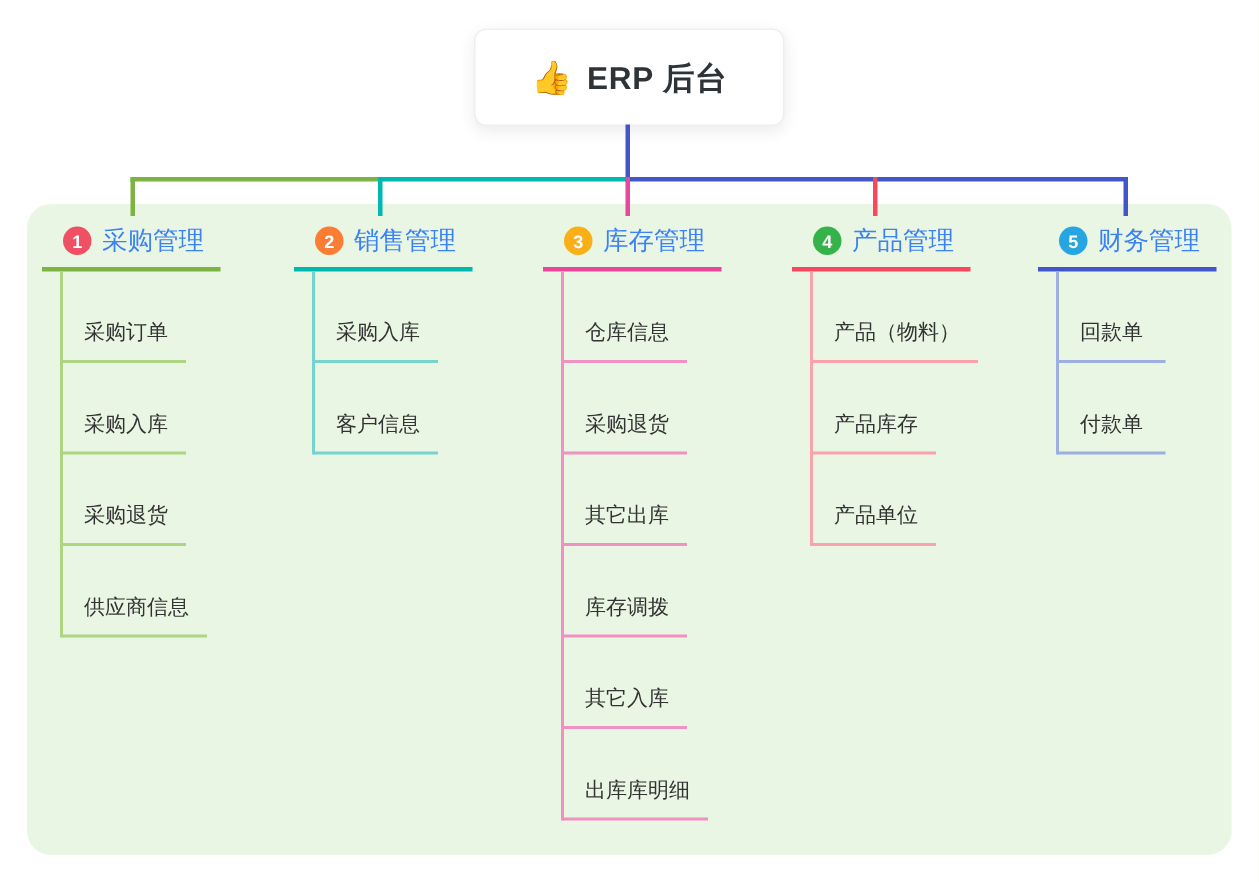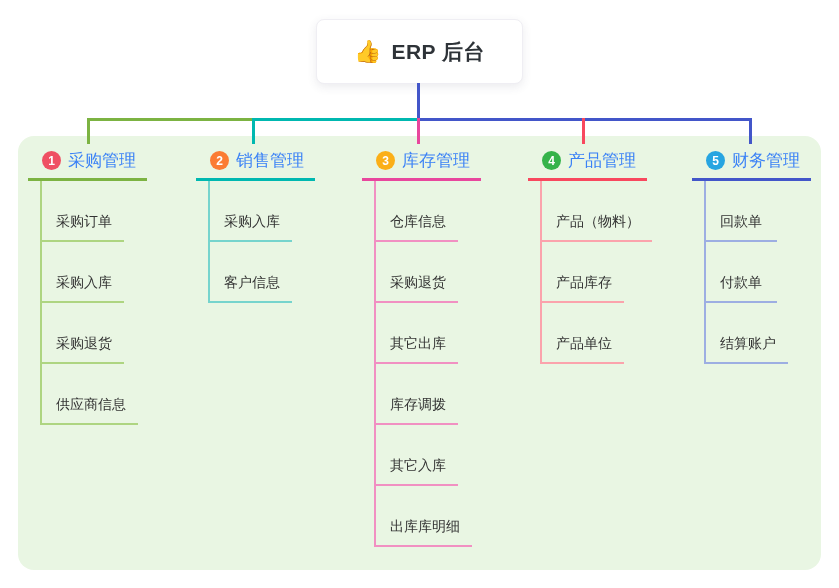--- a/index.html
+++ b/index.html
@@ -154,19 +154,16 @@
       <span class="badge">5</span>
       <span class="branch-label">财务管理</span>
     </div>
     <div class="children">
       <div class="child">
           <span class="child-label">回款单</span>
         </div>
       <div class="child">
           <span class="child-label">付款单</span>
         </div>
-      <div class="child">
-          <span class="child-label">结算账户</span>
-        </div>
     </div>
   </div>
 
 </div>
 
 </body></html>

